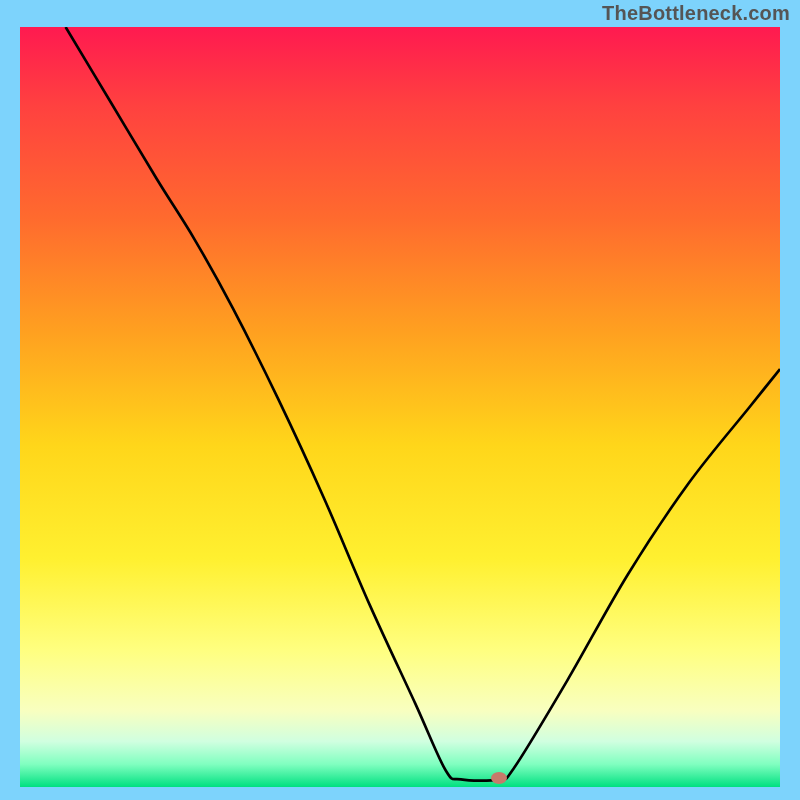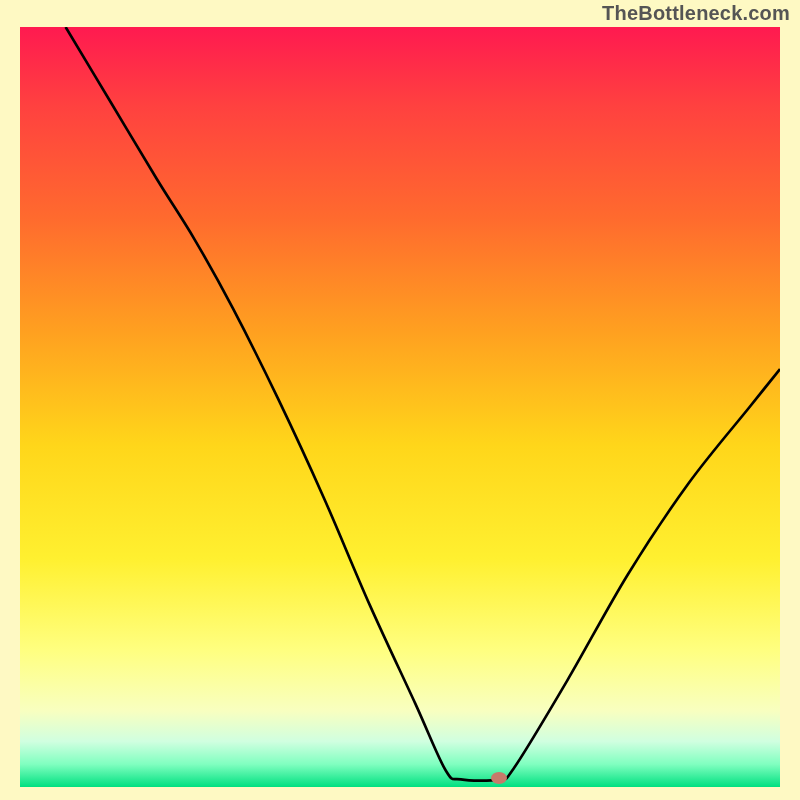--- a/index.html
+++ b/index.html
@@ -8,21 +8,21 @@
     width: 800px;
     height: 800px;
     background: #000;
     font-family: Arial, Helvetica, sans-serif;
     overflow: hidden;
   }
   .frame {
     position: relative;
     width: 800px;
     height: 800px;
-    background: #fef9c3;
+    background: #7dd3fc;
   }
   .attribution {
     position: absolute;
     top: 2px;
     right: 10px;
     color: #555;
     font-size: 20px;
     font-weight: 600;
     letter-spacing: 0.2px;
   }

